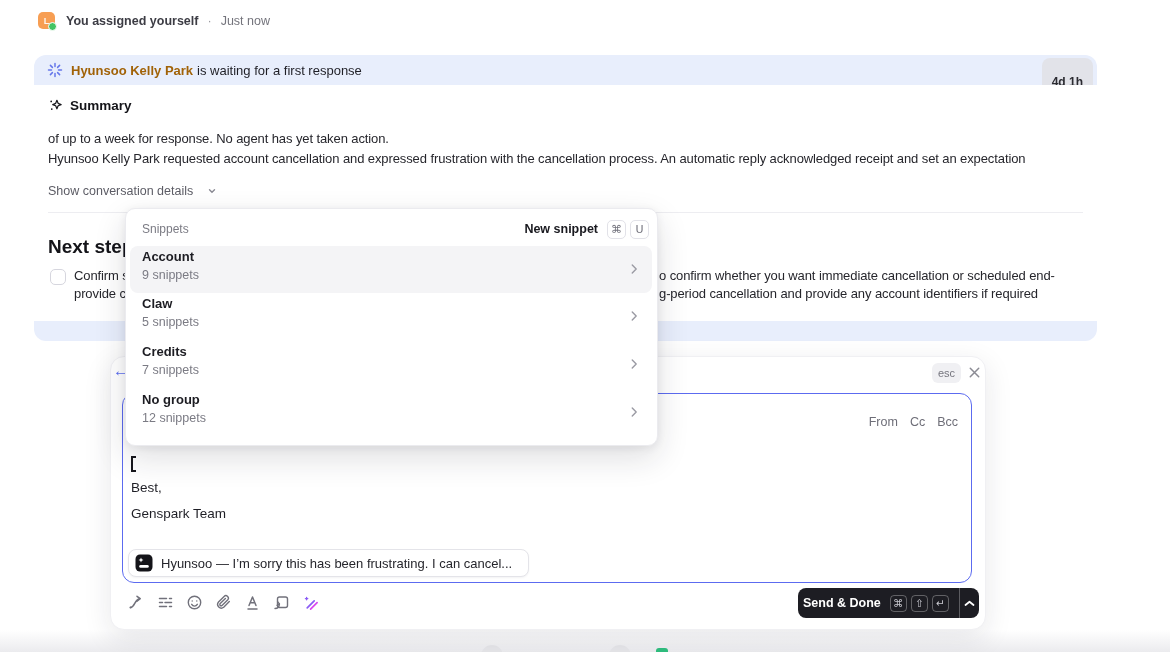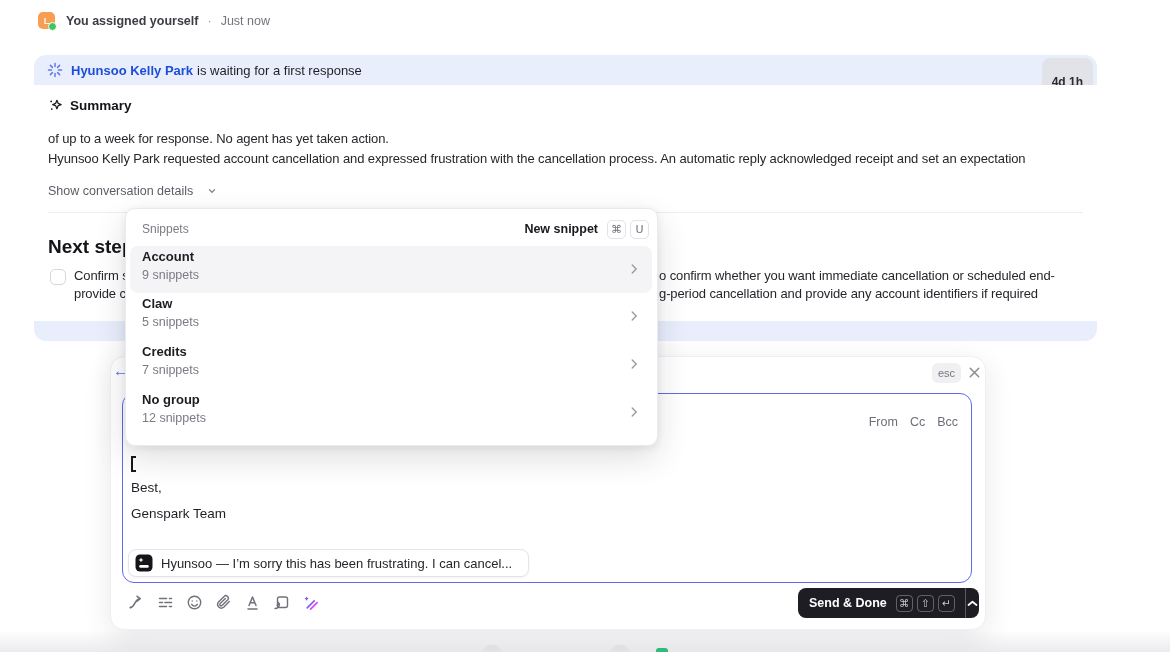--- a/index.html
+++ b/index.html
@@ -13,21 +13,21 @@
   .avatar{width:17px;height:17px;border-radius:5px;background:#f79e53;position:relative;display:flex;align-items:center;justify-content:center;flex:none;}
   .avatar-letter{font-size:9px;font-weight:700;color:rgba(255,255,255,.9);}
   .status-dot{position:absolute;right:-2px;bottom:-2px;width:7px;height:7px;border-radius:50%;background:#43c463;border:1.5px solid #fff;}
   .event-text{color:#3c3c44;font-weight:600;margin-left:2px;}
   .event-sep{color:#9a9aa1;}
   .event-time{color:#74747c;}
 
   
   .card{left:34px;top:55px;width:1063px;height:286px;border-radius:12px;background:#e8eefc;overflow:hidden;z-index:10;}
   .card-header{display:flex;align-items:center;height:30px;padding-left:13px;position:relative;font-size:13px;color:#1f1f26;}
-  .hdr-text b{font-weight:700;color:#1d4ed8;}
+  .hdr-text b{font-weight:700;color:#a16207;}
   .hdr-text span{margin-left:4px;}
   .wait-badge{position:absolute;right:4px;top:3px;height:24px;line-height:24px;padding:12px 10px;background:#e2e3e9;border-radius:8px;font-size:12px;font-weight:600;color:#2b2b31;}
   .card-body{position:absolute;left:0;top:30px;right:0;height:236px;background:#fff;}
   .sum-title{left:14px;top:13px;display:flex;gap:7px;align-items:center;font-size:13.5px;font-weight:700;color:#141419;}
   .para{left:14px;top:44px;font-size:13px;letter-spacing:-0.1px;color:#26262c;line-height:20px;white-space:nowrap;}
   .toggle{left:14px;top:99px;display:flex;align-items:center;gap:14px;font-size:12.5px;color:#5c5c65;cursor:pointer;}
   .feedback{right:12px;top:98px;display:flex;align-items:center;gap:13px;font-size:12.5px;color:#6b6b74;}
   .thumb{cursor:pointer;}
   .divider{left:14px;right:14px;top:127px;height:1px;background:#ededf1;}
   .ns-title{left:14px;top:151px;font-size:19px;font-weight:700;color:#141419;}
@@ -55,21 +55,21 @@
   .bluebox{position:absolute;left:11px;top:36px;width:850px;height:190px;border:1.5px solid #5c6bf0;border-radius:12px;background:#fff;box-sizing:border-box;}
   .fields{position:absolute;top:21px;right:13px;display:flex;gap:12px;font-size:12.5px;color:#6e6e78;}
   .fields span{cursor:pointer;}
   .caret{position:absolute;left:8px;top:62px;width:5px;height:16px;border-left:2px solid #17171c;border-top:2px solid #17171c;border-bottom:2px solid #17171c;box-sizing:border-box;}
   .body-line{position:absolute;left:8px;font-size:13.5px;color:#1f1f26;white-space:nowrap;}
   .chip{position:absolute;left:5px;top:155px;width:401px;height:28px;border:1px solid #e4e4e9;border-radius:8px;background:#fff;box-shadow:0 1px 2px rgba(20,20,40,.05);display:flex;align-items:center;gap:8px;padding-left:6px;box-sizing:border-box;cursor:pointer;}
   .chip-label{font-size:13px;color:#26262c;white-space:nowrap;}
   .toolbar{position:absolute;left:17px;top:237px;display:flex;gap:12px;align-items:center;}
   .tool{width:17px;height:17px;cursor:pointer;}
   .sendgrp{position:absolute;left:687px;top:231px;width:181px;height:30px;background:#1d1d23;border-radius:8px;display:flex;align-items:center;color:#fff;cursor:pointer;}
-  .send-label{font-size:12.5px;font-weight:700;padding-left:11px;white-space:nowrap;}
+  .send-label{font-size:12.5px;font-weight:700;padding-left:5px;white-space:nowrap;}
   .send-keys{display:flex;gap:4px;margin-left:9px;}
   .dkey{width:17px;height:17px;border:1px solid rgba(255,255,255,.30);border-radius:4px;display:flex;align-items:center;justify-content:center;font-size:10.5px;color:#c9c9d0;box-sizing:border-box;font-family:"DejaVu Sans",sans-serif;}
   .send-div{width:1px;align-self:stretch;background:rgba(255,255,255,.28);margin-left:10px;}
   .send-caret{flex:1;height:100%;display:flex;align-items:center;justify-content:center;}
 
   
   .bottom-fade{left:0;top:630px;width:1170px;height:22px;background:linear-gradient(to bottom,rgba(240,240,242,0),#ebebee);pointer-events:none;z-index:20;}
   .peek{border-radius:50%;background:#e6e6e9;width:22px;height:22px;z-index:25;}
   .peek-green{background:#2fbe7e;width:12px;height:8px;border-radius:3px;z-index:25;}
 </style>

